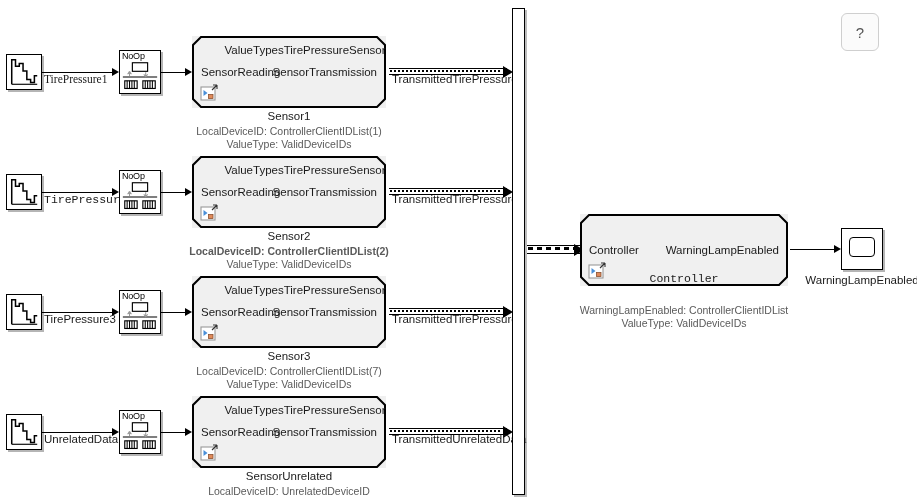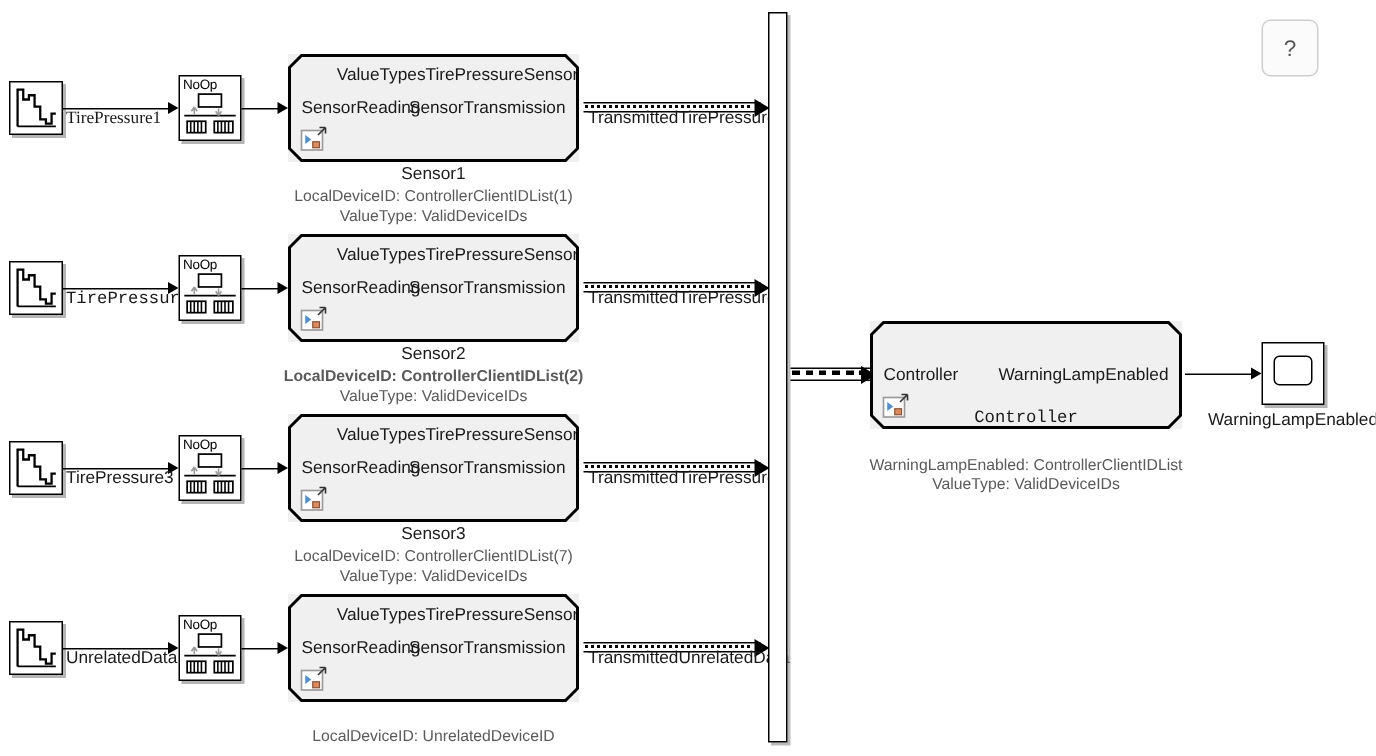--- a/index.html
+++ b/index.html
@@ -370,20 +370,21 @@
     <div class="mtitle">ValueTypesTirePressureSensor</div>
     <div class="min-port" style="top:30px;">SensorReading</div>
     <div class="mout-port" style="top:30px;">SensorTransmission</div>
     <svg class="mbadge" viewBox="0 0 19 18">
       <rect x="1" y="3" width="14" height="13" fill="#ffffff" stroke="#9a9a9a" stroke-width="1.1"></rect>
       <polygon points="3.5,6 3.5,12 7.5,9" fill="#4a90d9"></polygon>
       <rect x="8.5" y="10.5" width="4.5" height="4" fill="#e08a5a" stroke="#8a5030" stroke-width=".8"></rect>
       <path d="M12,6 L17,1 M17,1 L13,1 M17,1 L17,5" stroke="#333" stroke-width="1.1" fill="none"></path>
     </svg>
   </div>
+  <div class="blockname" style="left:192px;top:470px;width:194px;">SensorUnrelated</div>
   <div class="annot" style="left:152px;top:485px;width:274px;">LocalDeviceID: UnrelatedDeviceID</div>
 
   <div class="busline" style="left:389px;top:428px;width:118px;">
     <div class="bt"></div>
       <div class="bd"></div>
       <div class="bb"></div>
   </div>
   <div class="busarrow" style="left:503px;top:425.5px;"></div>
   <div class="siglabel" style="left:392px;top:433px;">TransmittedUnrelatedData</div>
 

